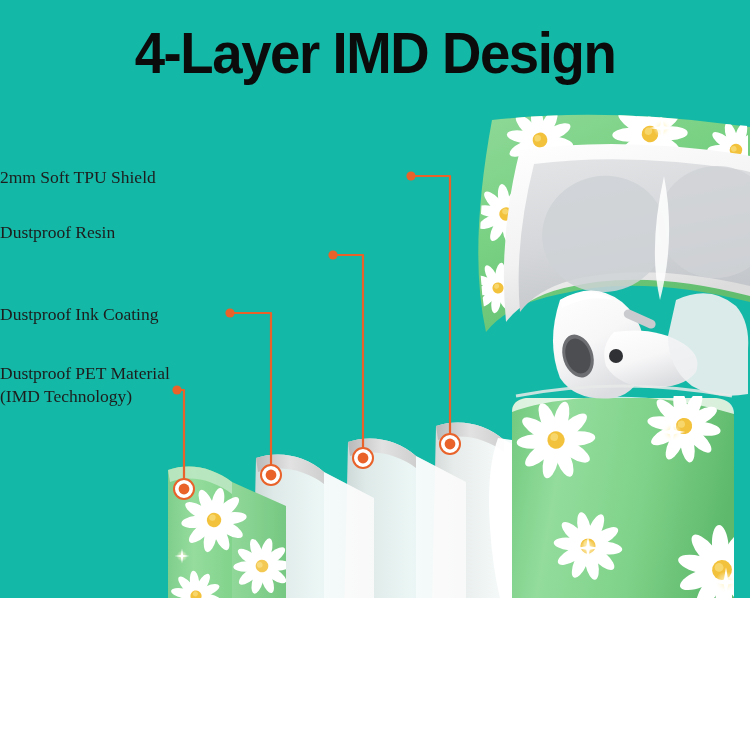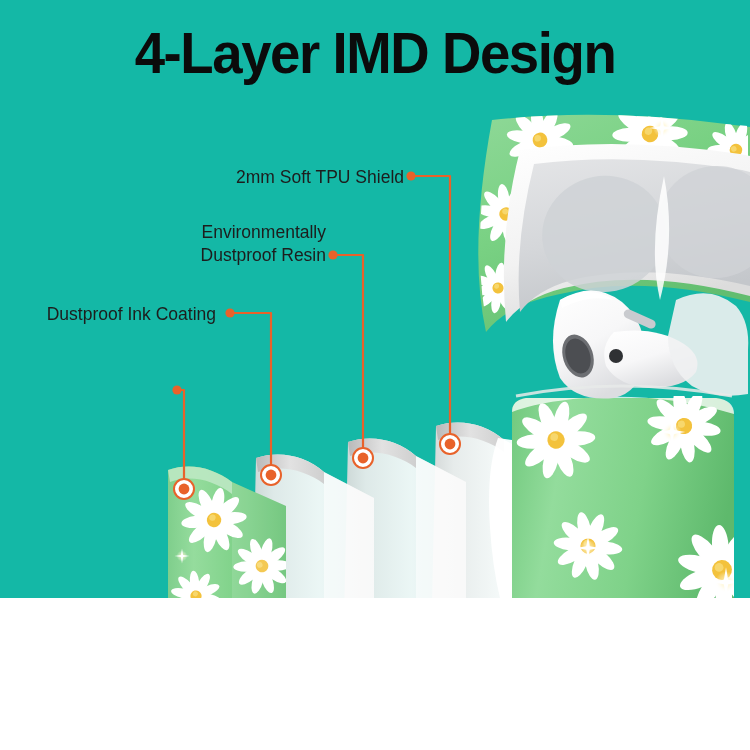--- a/index.html
+++ b/index.html
@@ -37,21 +37,21 @@
 
   
   .label {
     position: absolute;
     font-size: 17.5px;
     line-height: 23px;
     color: #1d1d1d;
     white-space: nowrap;
     font-weight: 400;
   }
-  .label.right { text-align: right; }
+  .label.right { text-align: left; font-family: Liberation Serif, serif; }
 
   
   #leaders {
     position: absolute;
     left: 0; top: 0;
     width: 750px; height: 750px;
     pointer-events: none;
   }
 
   
@@ -299,23 +299,24 @@
       <circle cx="184" cy="489" r="5.4" fill="#E8622A"></circle>
     </svg>
 
   <div id="title">4-Layer IMD Design</div>
 
   <div id="labels">
       <div class="label right" style="left: 0px; top: 166px; width: 404px;">
         <div>2mm Soft TPU Shield</div>
       </div>
       <div class="label right" style="left: 0px; top: 221px; width: 326px;">
-        <div>Environmentally</div>
         <div>Dustproof Resin</div>
       </div>
       <div class="label right" style="left: 0px; top: 303px; width: 216px;">
         <div>Dustproof Ink Coating</div>
       </div>
       <div class="label right" style="left: 0px; top: 362px; width: 170px;">
+        <div>Dustproof PET Material</div>
+        <div>(IMD Technology)</div>
       </div>
     </div>
 
 </div>
 
 </body></html>

